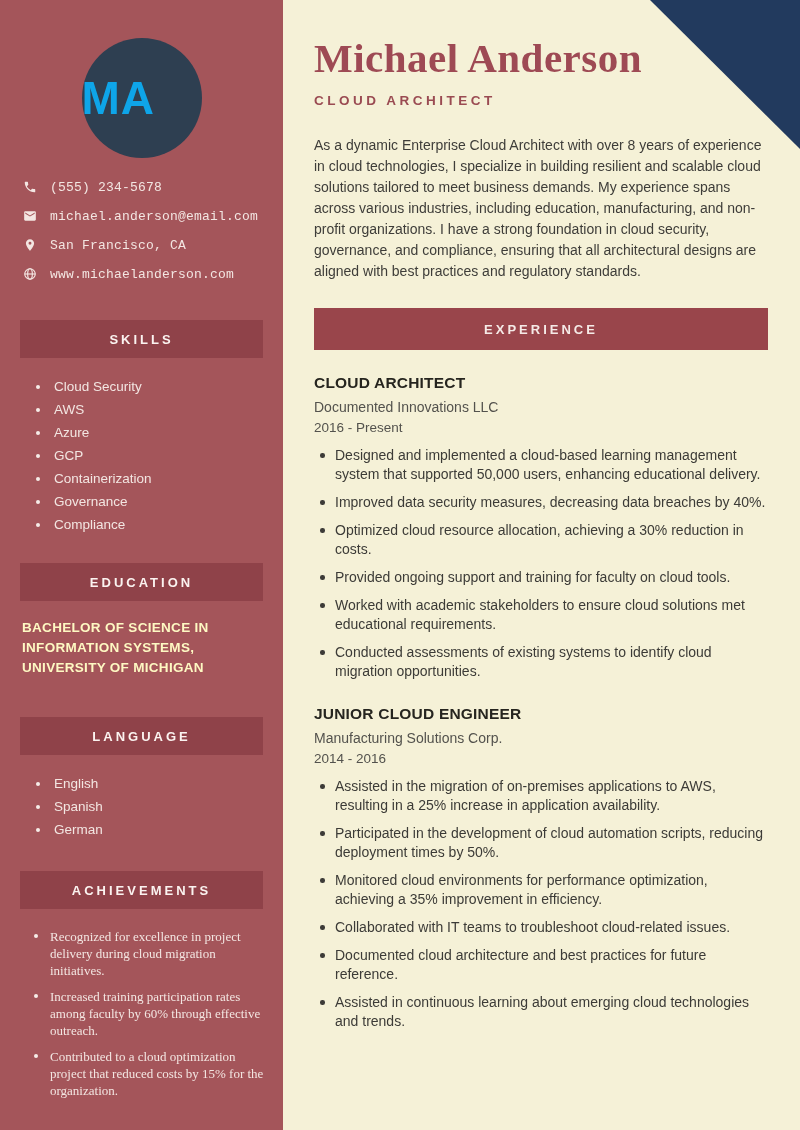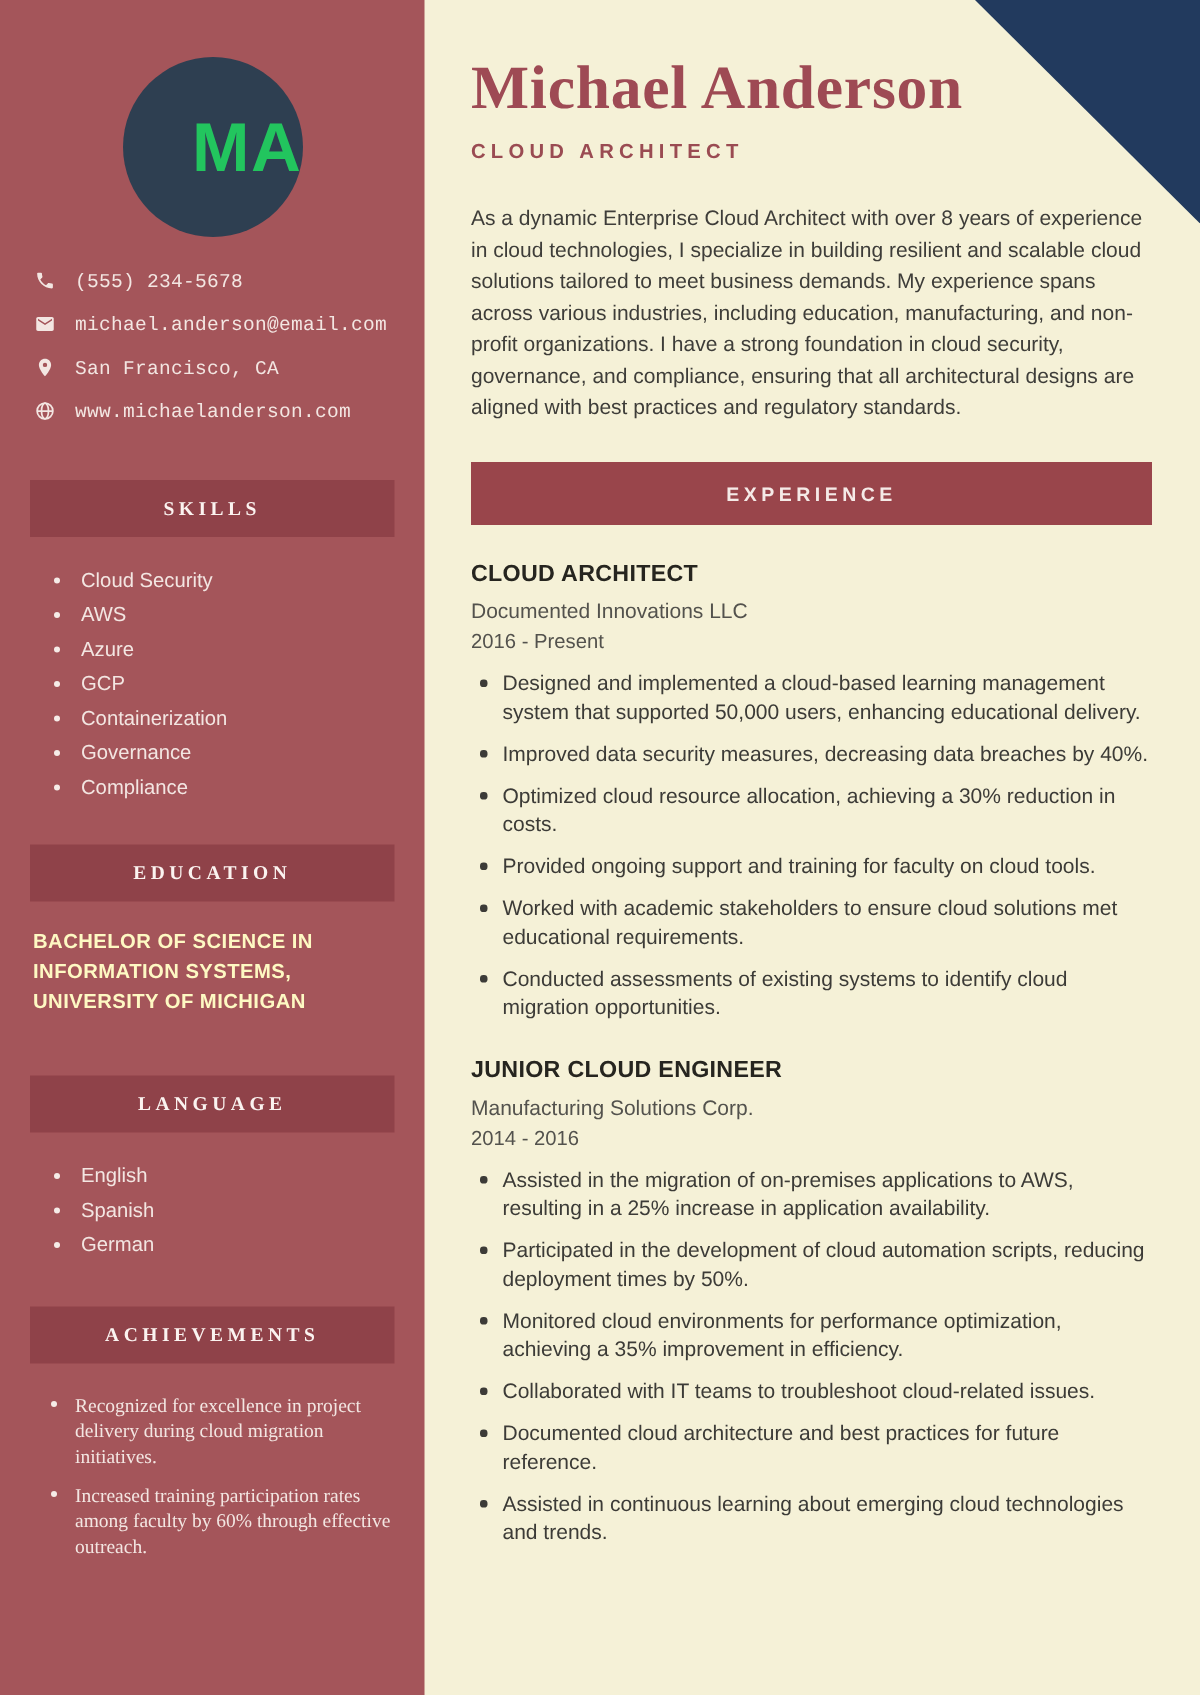--- a/index.html
+++ b/index.html
@@ -27,35 +27,34 @@
     width:283px;flex:0 0 283px;
     background:var(--sidebar-bg);
     color:var(--side-text);
     padding-top:38px;
     height:1130px;
   }
   .avatar{
     width:120px;height:120px;border-radius:50%;
     background:var(--avatar);
     margin:0 auto;
-    display:flex;align-items:center;justify-content:flex-end;
-    color:#22c55e;font-size:46px;font-weight:bold;letter-spacing:1px;
+    display:flex;align-items:center;justify-content:flex-start;
+    color:#0ea5e9;font-size:46px;font-weight:bold;letter-spacing:1px;
   }
   .contact{margin:21px 16px 0 23px;font-family:Liberation Mono, monospace;}
   .contact-row{display:flex;align-items:center;margin-bottom:13px;height:16px;}
   .contact-row .cicon{width:14px;height:14px;margin-right:13px;flex:0 0 14px;color:var(--side-text);}
   .contact-row .ctext{font-size:13px;letter-spacing:.2px;}
   .panel-header{
     background:var(--panel);
     margin:0 20px;
     height:38px;
     display:flex;align-items:center;justify-content:center;
     font-size:13px;font-weight:bold;letter-spacing:3px;
     color:#fbf3f0;
-    font-family:Liberation Serif, serif;
   }
   .ph-skills{margin-top:38px;}
   .ph-education{margin-top:31px;}
   .ph-language{margin-top:39px;}
   .ph-achievements{margin-top:34px;}
   ul{list-style:none;}
   .side-list{margin:22px 0 0 36px;}
   .side-list li{
     position:relative;
     padding-left:18px;
@@ -225,20 +224,21 @@
 
   <div class="panel-header ph-achievements">
     <span>ACHIEVEMENTS</span>
   </div>
   <ul class="ach-list">
 
       <li>Recognized for excellence in project delivery during cloud migration initiatives.</li>
 
       <li>Increased training participation rates among faculty by 60% through effective outreach.</li>
 
+      <li>Contributed to a cloud optimization project that reduced costs by 15% for the organization.</li>
 
   </ul>
 </aside>
 
 <main class="main">
   <div class="corner-triangle"></div>
 
   <h1 class="name">Michael Anderson</h1>
   <div class="job-title-top">CLOUD ARCHITECT</div>
 

